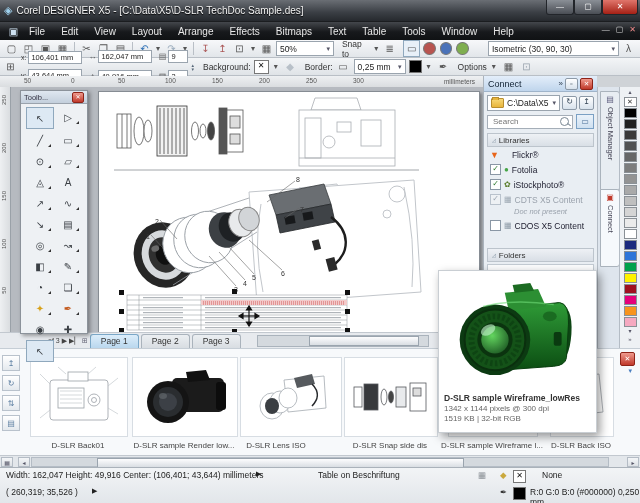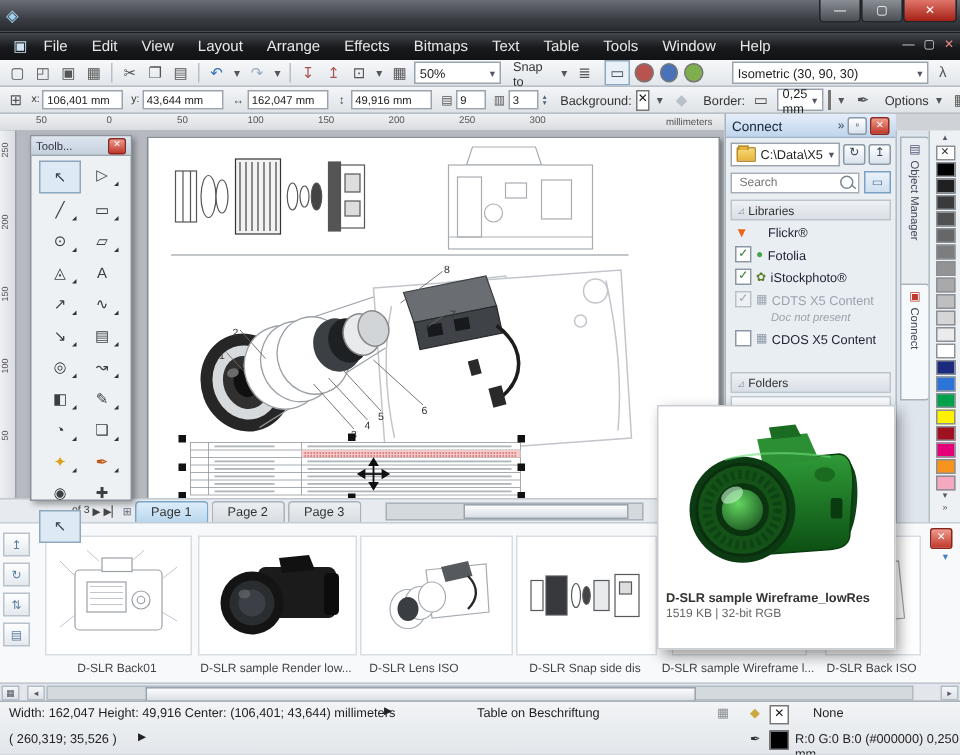--- a/index.html
+++ b/index.html
@@ -30,21 +30,21 @@
   .sep{width:1px;height:13px;background:#b9bfc6;margin:0 2px;}
   .combo{background:#fff;border:1px solid #9aa4ae;height:13px;display:flex;align-items:center;
          font-size:8.5px;padding:0 3px;justify-content:space-between;color:#222;}
   .dd{color:#556;font-size:7px;margin-left:3px;}
   .sphere{width:11px;height:11px;border-radius:50%;border:1px solid #777;margin:0 1px;}
   .boxed{border:1px solid #8fa8bd;background:#e8f0f8;}
   .ibx{background:#fff;border:1px solid #9aa4ae;height:11px;font-size:7.5px;display:flex;
        align-items:center;padding:0 2px;color:#222;}
   .plbl{font-size:8.5px;color:#333;}
   .spin{display:flex;flex-direction:column;font-size:5px;color:#567;line-height:4px;}
-  .stack{display:flex;flex-direction:row;gap:5px;text-align:right;}
+  .stack{display:flex;flex-direction:column;gap:5px;text-align:right;}
   .hrow{display:flex;align-items:center;gap:2px;}
   
   .hruler{left:0;top:76px;width:483px;height:11px;background:linear-gradient(#eef0f2,#dadde0);
           border-bottom:1px solid #9aa1a8;}
   .hruler .num{position:absolute;top:1px;font-size:6.5px;color:#555;}
   .hruler .units{position:absolute;top:2px;right:8px;font-size:6.5px;color:#555;}
   .vruler{left:0;top:87px;width:10px;height:245px;background:linear-gradient(90deg,#eef0f2,#dadde0);
           border-right:1px solid #9aa1a8;}
   .vruler .num{position:absolute;left:1px;font-size:6px;color:#555;writing-mode:vertical-rl;transform:rotate(180deg);}
   
@@ -141,20 +141,21 @@
           font-size:8px;line-height:10px;text-align:center;color:#111;}
   .swatch.black{background:#000;}
   
   svg text{font-family:"Liberation Sans",sans-serif;}
 </style>
 </head>
 <body>
 
 <div class="abs titlebar">
   <span class="appico">◈</span>
+  <span class="t">Corel DESIGNER X5 - [C:\Data\X5\D-SLR TechDoc Sample.des]</span>
 </div>
 <div class="winbtns">
   <div class="winbtn">—</div>
   <div class="winbtn">▢</div>
   <div class="winbtn close">✕</div>
 </div>
 
 <div class="abs menubar">
   <span class="tbtn" style="color:#cfe2f2">▣</span>
   <span class="menuitem">File</span>
@@ -712,20 +713,21 @@
     <circle cx="52" cy="64" r="36" fill="#0c3a12"></circle>
     <circle cx="52" cy="64" r="31" fill="#145218" stroke="#0a2f0e" stroke-width="2"></circle>
     <circle cx="52" cy="64" r="24" fill="none" stroke="#0e4413" stroke-width="6" stroke-dasharray="2.5,2.5"></circle>
     <circle cx="52" cy="64" r="18" fill="#0b330f"></circle>
     <circle cx="52" cy="64" r="14" fill="url(#glassG)"></circle>
     <ellipse cx="45" cy="54" rx="8" ry="5" fill="#bdf0c4" opacity="0.65" transform="rotate(-30 45 54)"></ellipse>
     <path d="M40,30 Q70,22 112,28" stroke="#6fdc78" stroke-width="1.5" fill="none" opacity="0.6"></path>
     <rect x="112" y="56" width="8" height="14" rx="2" fill="#0a3a10"></rect>
   </svg>
   <div class="ttl">D-SLR sample Wireframe_lowRes</div>
+  <div class="ln">1342 x 1144 pixels @ 300 dpi</div>
   <div class="ln">1519 KB | 32-bit RGB</div>
 </div>
 
 <div class="abs hscroll">
   <span class="hs-btn" style="left:1px">▦</span>
   <span class="hs-btn" style="left:18px">◂</span>
   <div class="hs-track" style="left:31px;width:578px">
     <div class="hs-thumb"></div>
   </div>
   <span class="hs-btn" style="right:1px;left:auto">▸</span>

